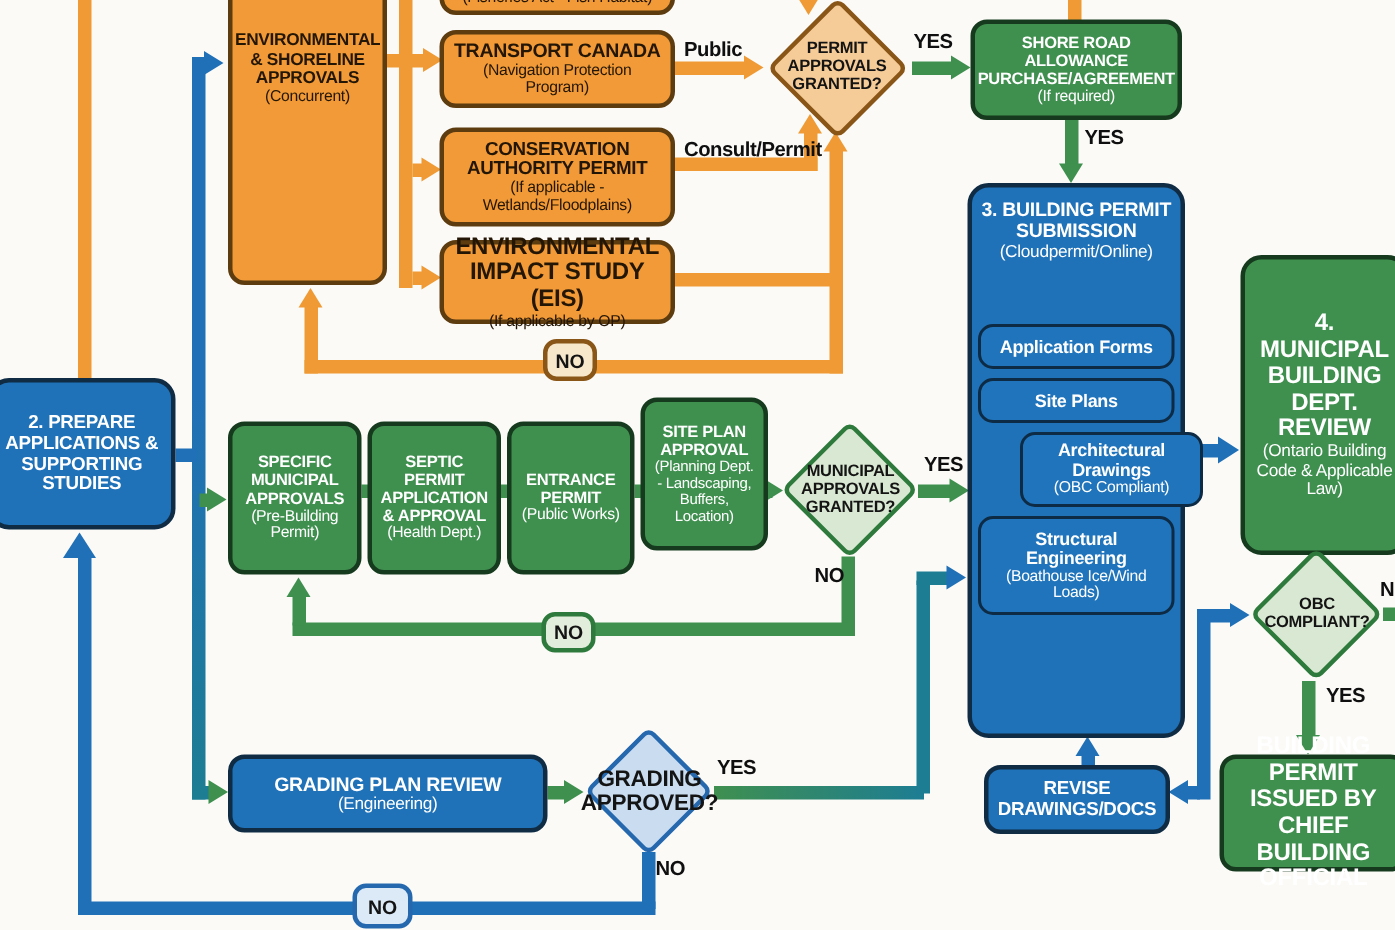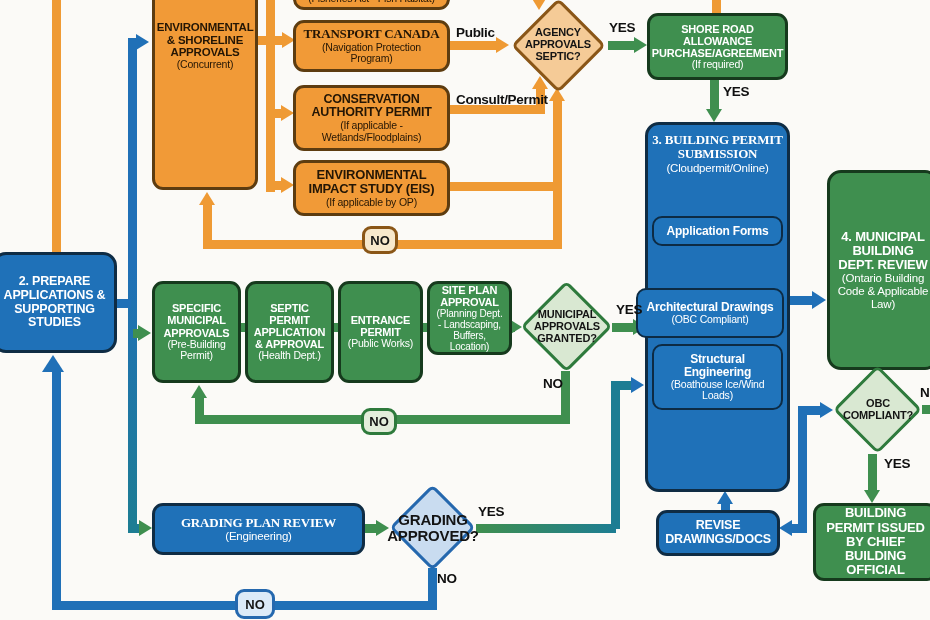--- a/index.html
+++ b/index.html
@@ -22,21 +22,21 @@
   .c-or{--c:#ef9a34;} .c-gr{--c:#3f8f4f;} .c-bl{--c:#2070b7;}
   
   .box{position:absolute;z-index:3;border-radius:11px;display:flex;flex-direction:column;
     justify-content:center;align-items:center;text-align:center;padding:3px 4px;box-sizing:border-box;
     line-height:1.1;letter-spacing:-0.2px;}
   .box.orange{background:#f19a37;border:3px solid #5d3c10;color:#241605;}
   .box.green{background:#3f8f4f;border:3px solid #163a1d;color:#ffffff;}
   .box.blue{background:#1f71b8;border:3px solid #0f2c44;color:#ffffff;}
   .bt{font-weight:bold;font-size:11px;}
   .bs{font-size:10.5px;font-weight:normal;}
-  .t13{font-size:13px;font-family:Liberation Serif, serif;} .t125{font-size:12.5px;} .t12{font-size:13px;} .t115{font-size:11.5px;}
+  .t13{font-size:13px;} .t125{font-size:12.5px;} .t12{font-size:16px;} .t115{font-size:11.5px;}
   
   .dshape{position:absolute;z-index:3;transform:rotate(45deg);border:3px solid;box-sizing:border-box;border-radius:6px;}
   .d-orange{background:#f5cb97;border-color:#8a5617;}
   .d-green{background:#d9e8d2;border-color:#2e7a3c;}
   .d-blue{background:#c9dcf0;border-color:#2568ae;}
   .dlabel{position:absolute;z-index:4;display:flex;align-items:center;justify-content:center;
     text-align:center;font-weight:bold;color:#141414;line-height:1.08;letter-spacing:-0.2px;}
   
   .lbl{position:absolute;z-index:5;font-weight:bold;color:#0f0f0f;font-size:13.5px;letter-spacing:-0.3px;}
   .pill{position:absolute;z-index:5;border:3px solid;border-radius:9px;display:flex;align-items:center;
@@ -153,21 +153,21 @@
     <div class="bt t125">CONSERVATION AUTHORITY PERMIT</div>
     <div class="bs">(If applicable - Wetlands/Floodplains)</div>
   </div>
 
   <div class="box orange" style="left:293px;top:160px;width:157px;height:56px">
     <div class="bt t12">ENVIRONMENTAL IMPACT STUDY (EIS)</div>
     <div class="bs">(If applicable by OP)</div>
   </div>
 
   <div class="dshape d-orange" style="left:525px;top:12px;width:67px;height:67px"></div>
-  <div class="dlabel" style="left:508px;top:16px;width:100px;height:58px;font-size:11px">AGENCY APPROVALS SEPTIC?</div>
+  <div class="dlabel" style="left:508px;top:16px;width:100px;height:58px;font-size:11px">PERMIT APPROVALS GRANTED?</div>
 
   <div class="box green" style="left:647px;top:13px;width:141px;height:67px">
     <div class="bt">SHORE ROAD ALLOWANCE PURCHASE/AGREEMENT</div>
     <div class="bs">(If required)</div>
   </div>
 
   <div class="box blue" style="left:-8px;top:252px;width:125px;height:101px;border-radius:14px">
     <div class="bt t125">2. PREPARE APPLICATIONS &amp; SUPPORTING STUDIES</div>
   </div>
 
@@ -179,36 +179,39 @@
   <div class="box green" style="left:152px;top:281px;width:89px;height:102px">
     <div class="bt">SPECIFIC MUNICIPAL APPROVALS</div>
     <div class="bs">(Pre-Building Permit)</div>
   </div>
 
   <div class="box green" style="left:338px;top:281px;width:85px;height:102px">
     <div class="bt">ENTRANCE PERMIT</div>
     <div class="bs">(Public Works)</div>
   </div>
 
-  <div class="box green" style="left:427px;top:281px;width:85px;height:74px">
+  <div class="box green" style="left:427px;top:265px;width:85px;height:102px">
     <div class="bt">SITE PLAN APPROVAL</div>
     <div class="bs" style="font-size:10px">(Planning Dept. - Landscaping, Buffers, Location)</div>
   </div>
 
   <div class="dshape d-green" style="left:534px;top:294px;width:65px;height:65px"></div>
   <div class="dlabel" style="left:522px;top:302px;width:90px;height:50px;font-size:11px">MUNICIPAL APPROVALS GRANTED?</div>
 
   <div class="box blue" style="left:645px;top:122px;width:145px;height:370px;border-radius:14px;justify-content:flex-start;padding-top:8px">
     <div class="bt t13">3. BUILDING PERMIT SUBMISSION</div>
     <div class="bs t115">(Cloudpermit/Online)</div>
   </div>
   <div class="subbox" style="left:652px;top:216px;width:131px;height:30px">
     <div class="bt">Application Forms</div>
   </div>
-  <div class="subbox" style="left:636px;top:288px;width:148px;height:50px">
+  <div class="subbox" style="left:652px;top:252px;width:131px;height:30px">
+    <div class="bt">Site Plans</div>
+  </div>
+  <div class="subbox" style="left:680px;top:288px;width:122px;height:50px">
     <div class="bt">Architectural Drawings</div>
     <div class="bs">(OBC Compliant)</div>
   </div>
   <div class="subbox" style="left:652px;top:344px;width:131px;height:66px">
     <div class="bt">Structural Engineering</div>
     <div class="bs">(Boathouse Ice/Wind Loads)</div>
   </div>
 
   <div class="box green" style="left:827px;top:170px;width:112px;height:200px;border-radius:14px">
     <div class="bt t12">4. MUNICIPAL BUILDING DEPT. REVIEW</div>

